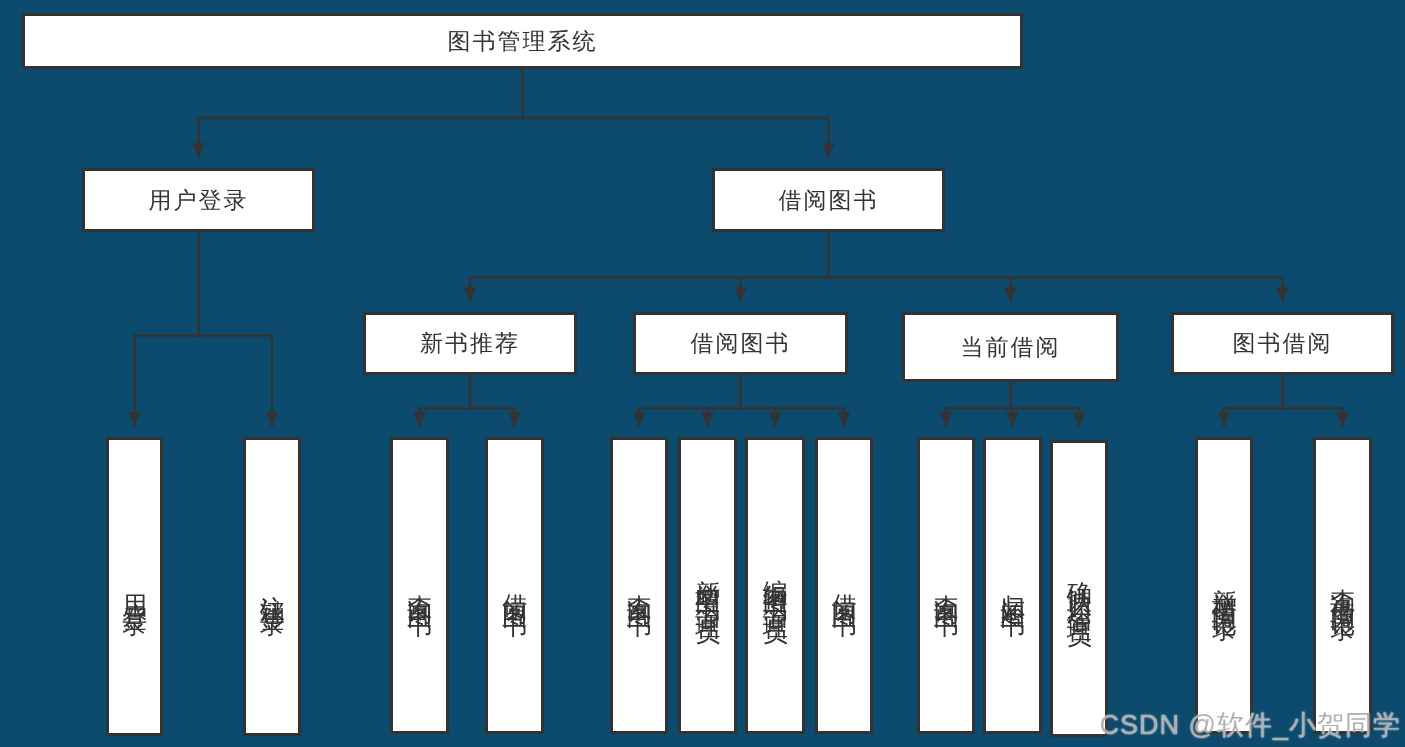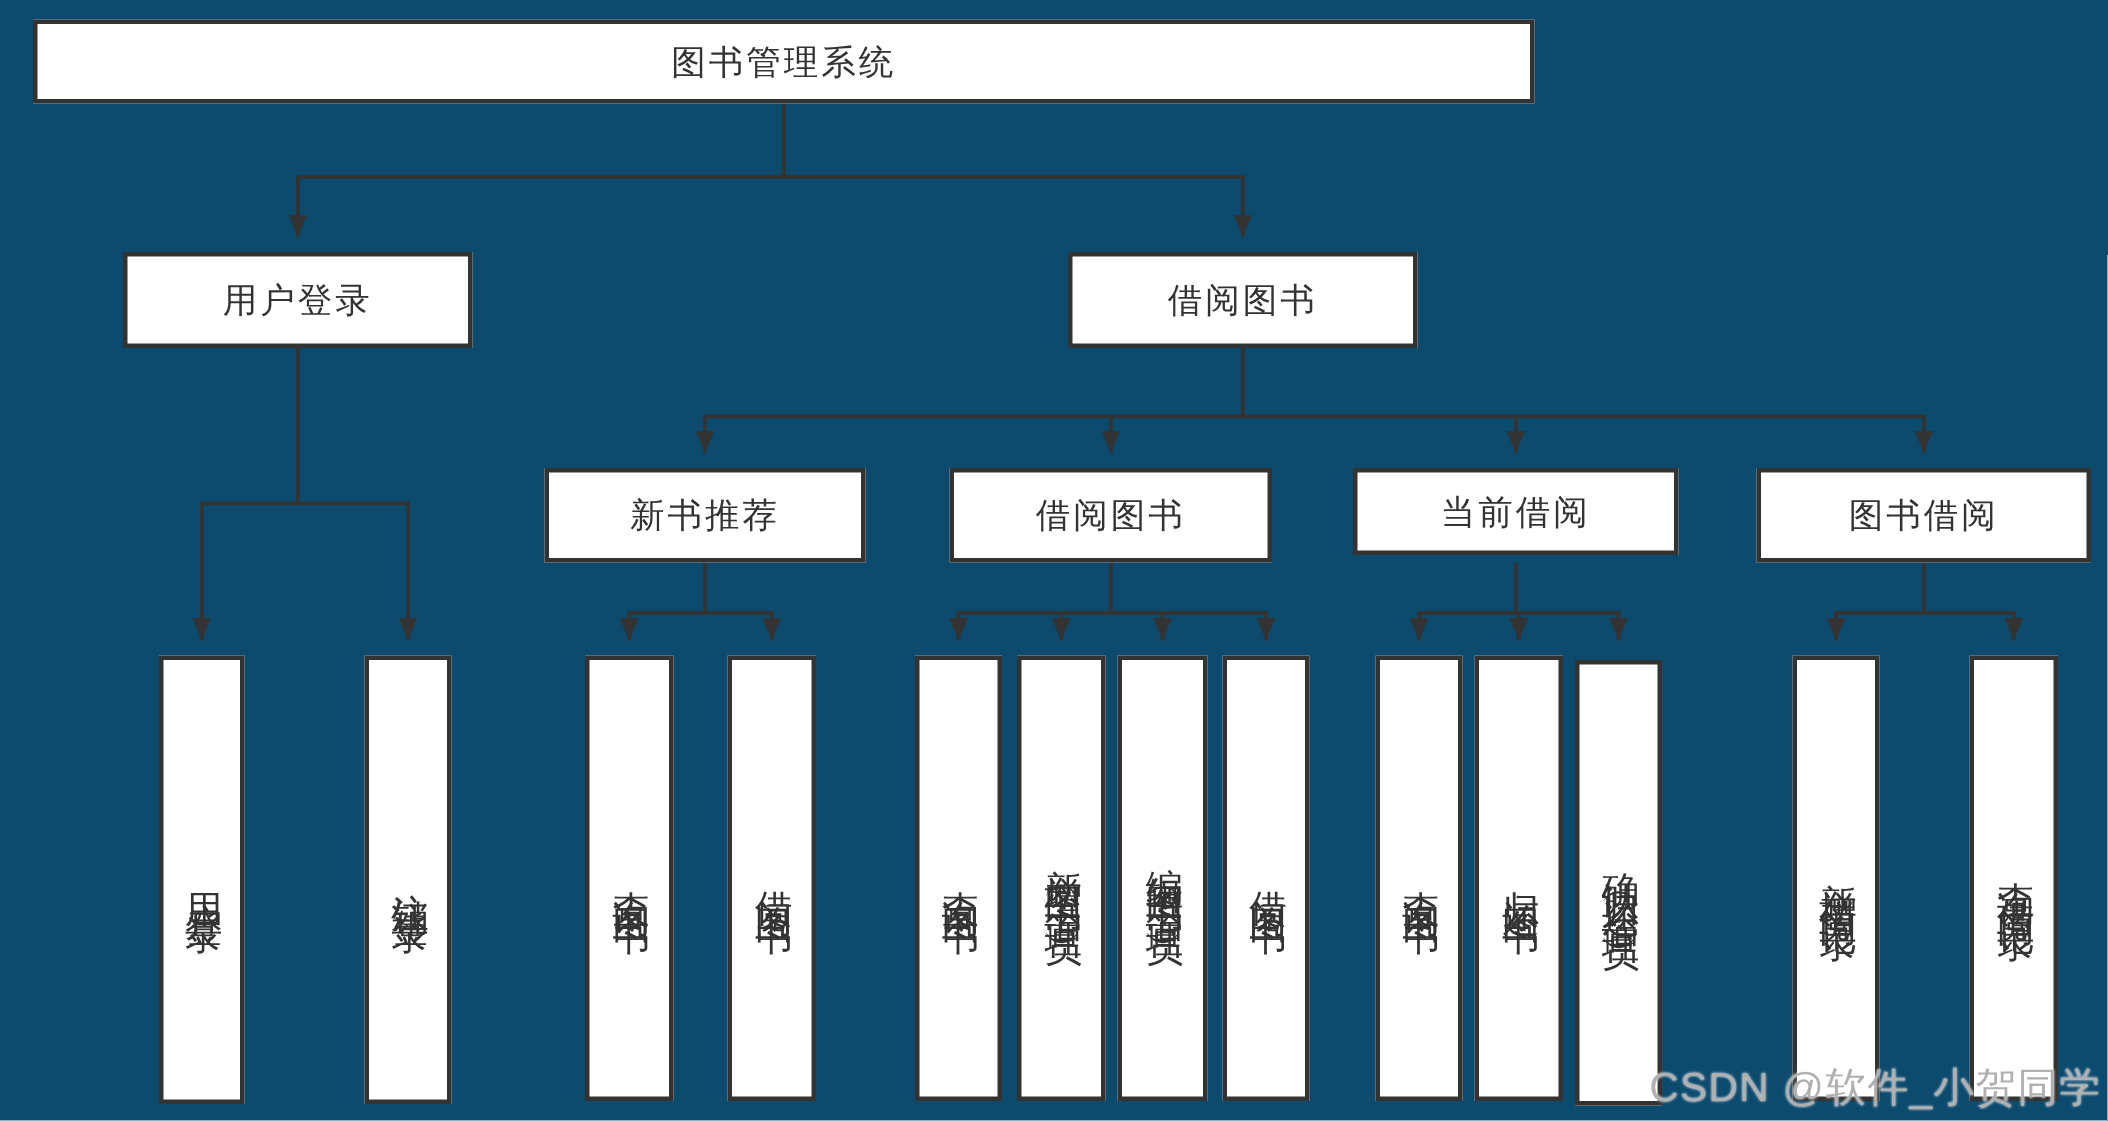--- a/index.html
+++ b/index.html
@@ -118,21 +118,21 @@
   <div class="node" style="left:712px;top:168px;width:233px;height:64px;">
     <span>借阅图书</span>
   </div>
 
   <div class="node" style="left:363px;top:312px;width:214px;height:63px;">
     <span>新书推荐</span>
   </div>
   <div class="node" style="left:633px;top:312px;width:215px;height:63px;">
     <span>借阅图书</span>
   </div>
-  <div class="node" style="left:902px;top:312px;width:217px;height:58px;">
+  <div class="node" style="left:902px;top:312px;width:217px;height:70px;">
     <span>当前借阅</span>
   </div>
   <div class="node" style="left:1171px;top:312px;width:223px;height:63px;">
     <span>图书借阅</span>
   </div>
 
   <div class="leaf" style="left:106px;top:437px;width:57px;height:299px;">
     <span class="vtext">用户登录</span>
   </div>
   <div class="leaf" style="left:243px;top:437px;width:58px;height:299px;">

